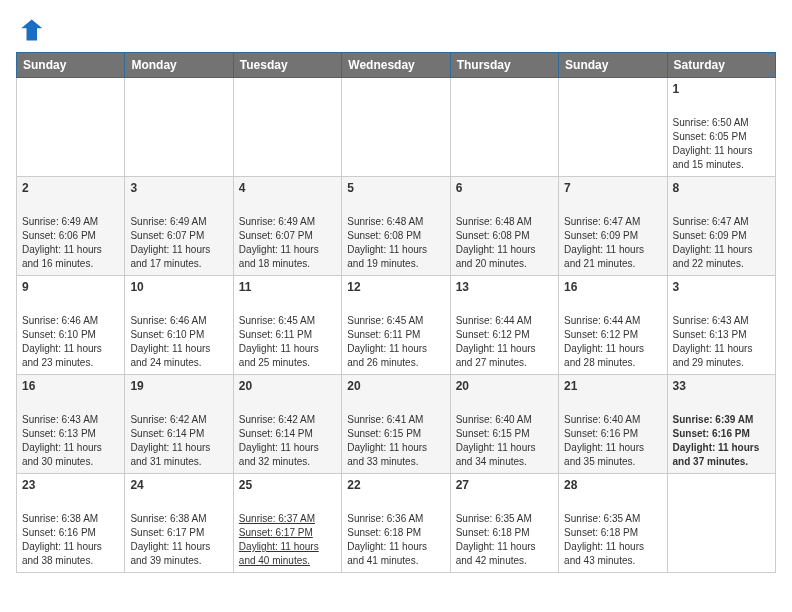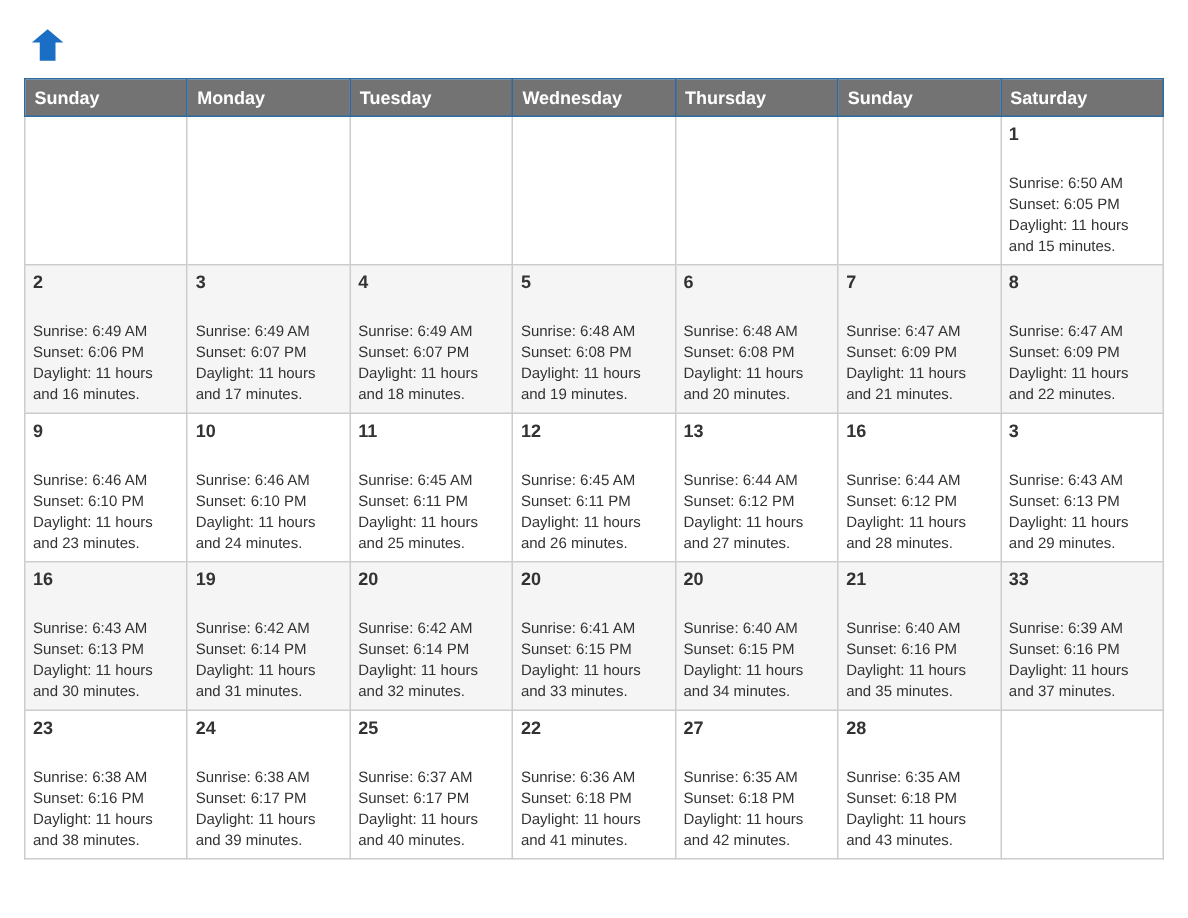--- a/index.html
+++ b/index.html
@@ -274,21 +274,21 @@
         </td>
         <td>
           <span class="day-num">21</span>
           <div class="day-info" style="white-space: pre-line;">Sunrise: 6:40 AM
 Sunset: 6:16 PM
 Daylight: 11 hours
 and 35 minutes.</div>
         </td>
         <td>
           <span class="day-num">33</span>
-          <div class="day-info" style="white-space: pre-line;">Sunrise: 6:39 AM
+          <div class="day-info" style="white-space: pre-line; font-weight: bold;">Sunrise: 6:39 AM
 Sunset: 6:16 PM
 Daylight: 11 hours
 and 37 minutes.</div>
         </td>
       </tr>
       <tr>
         <td>
           <span class="day-num">23</span>
           <div class="day-info" style="white-space: pre-line;">Sunrise: 6:38 AM
 Sunset: 6:16 PM
@@ -297,21 +297,21 @@
         </td>
         <td>
           <span class="day-num">24</span>
           <div class="day-info" style="white-space: pre-line;">Sunrise: 6:38 AM
 Sunset: 6:17 PM
 Daylight: 11 hours
 and 39 minutes.</div>
         </td>
         <td>
           <span class="day-num">25</span>
-          <div class="day-info" style="white-space: pre-line;">Sunrise: 6:37 AM
+          <div class="day-info" style="white-space: pre-line; text-decoration: underline;">Sunrise: 6:37 AM
 Sunset: 6:17 PM
 Daylight: 11 hours
 and 40 minutes.</div>
         </td>
         <td>
           <span class="day-num">22</span>
           <div class="day-info" style="white-space: pre-line;">Sunrise: 6:36 AM
 Sunset: 6:18 PM
 Daylight: 11 hours
 and 41 minutes.</div>

